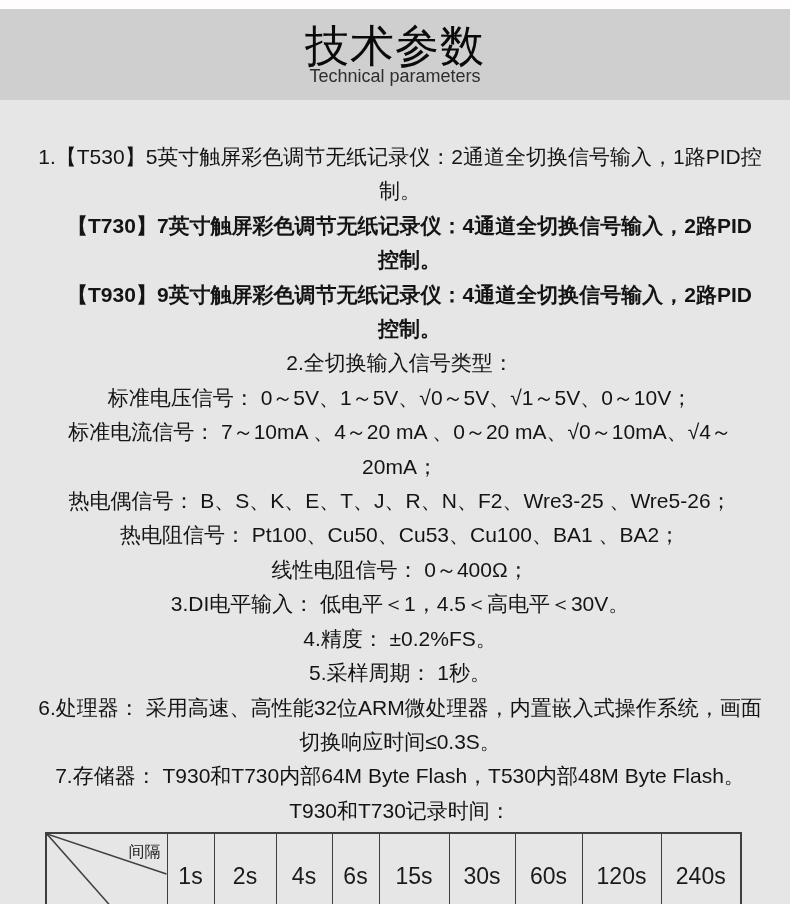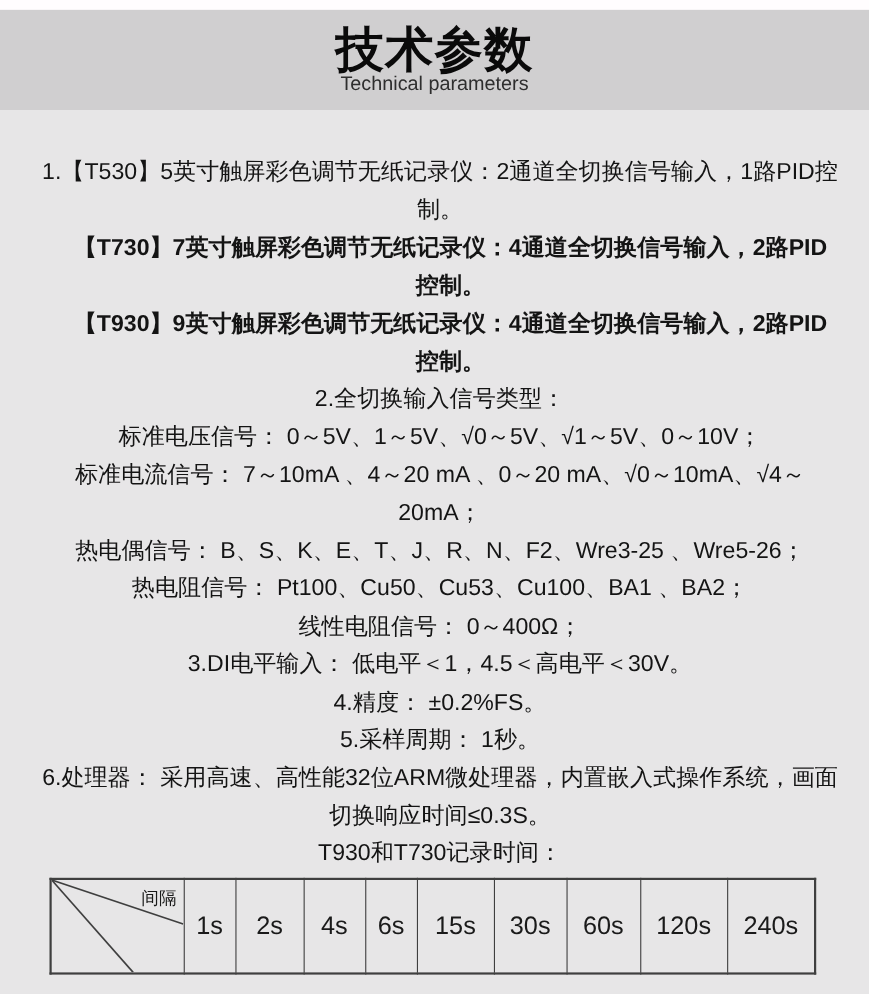--- a/index.html
+++ b/index.html
@@ -18,21 +18,21 @@
   .banner {
     height: 91px;
     background: #d0cfd0;
     text-align: center;
   }
   .banner .title {
     margin: 0;
     padding-top: 14px;
     font-size: 44px;
     line-height: 46px;
-    font-weight: 700;
+    font-weight: 400;
     color: #0a0a0a;
     letter-spacing: 1px;
   }
   .banner .subtitle {
     margin: -3px 0 0 0;
     font-size: 18px;
     line-height: 20px;
     color: #2e2e2e;
     letter-spacing: 0px;
     font-stretch: condensed;
@@ -99,20 +99,21 @@
   <p>2.全切换输入信号类型：</p>
   <p>标准电压信号： 0～5V、1～5V、√0～5V、√1～5V、0～10V；</p>
   <p>标准电流信号： 7～10mA 、4～20 mA 、0～20 mA、√0～10mA、√4～20mA；</p>
   <p>热电偶信号： B、S、K、E、T、J、R、N、F2、Wre3-25 、Wre5-26；</p>
   <p>热电阻信号： Pt100、Cu50、Cu53、Cu100、BA1 、BA2；</p>
   <p>线性电阻信号： 0～400Ω；</p>
   <p>3.DI电平输入： 低电平＜1，4.5＜高电平＜30V。</p>
   <p>4.精度： ±0.2%FS。</p>
   <p>5.采样周期： 1秒。</p>
   <p>6.处理器： 采用高速、高性能32位ARM微处理器，内置嵌入式操作系统，画面切换响应时间≤0.3S。</p>
+  <p>7.存储器： T930和T730内部64M Byte Flash，T530内部48M Byte Flash。</p>
   <p>T930和T730记录时间：</p>
 </div>
 
 <table class="record-table">
   <colgroup>
     <col style="width:121px">
     <col style="width:47px">
     <col style="width:62px">
     <col style="width:56px">
     <col style="width:47px">

